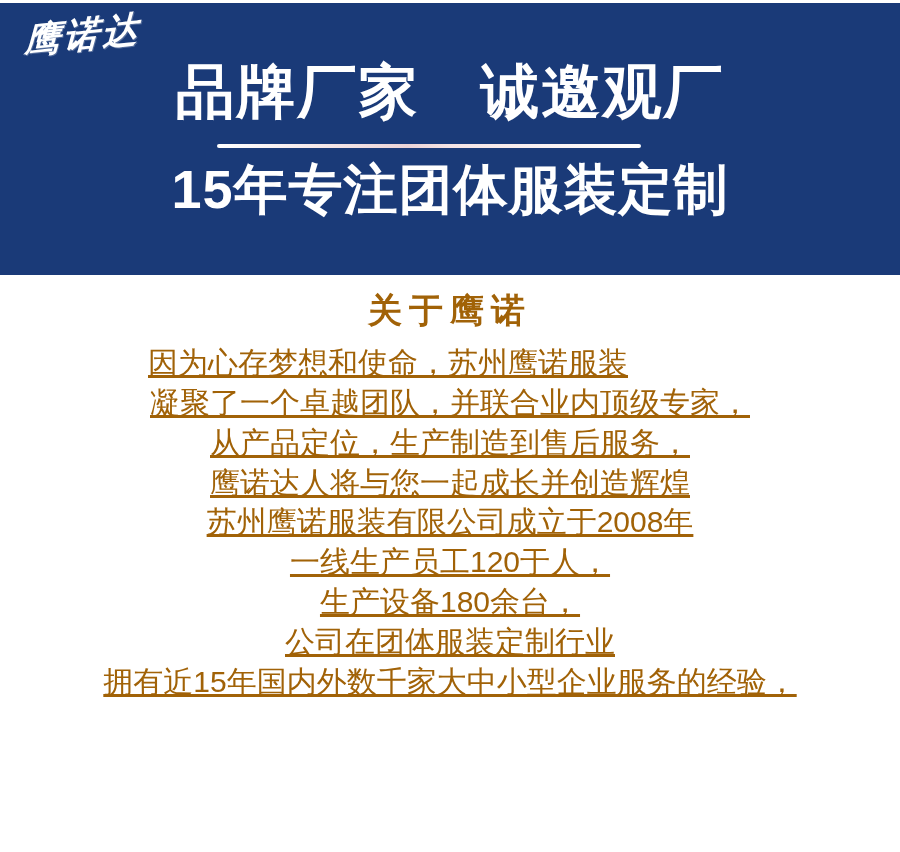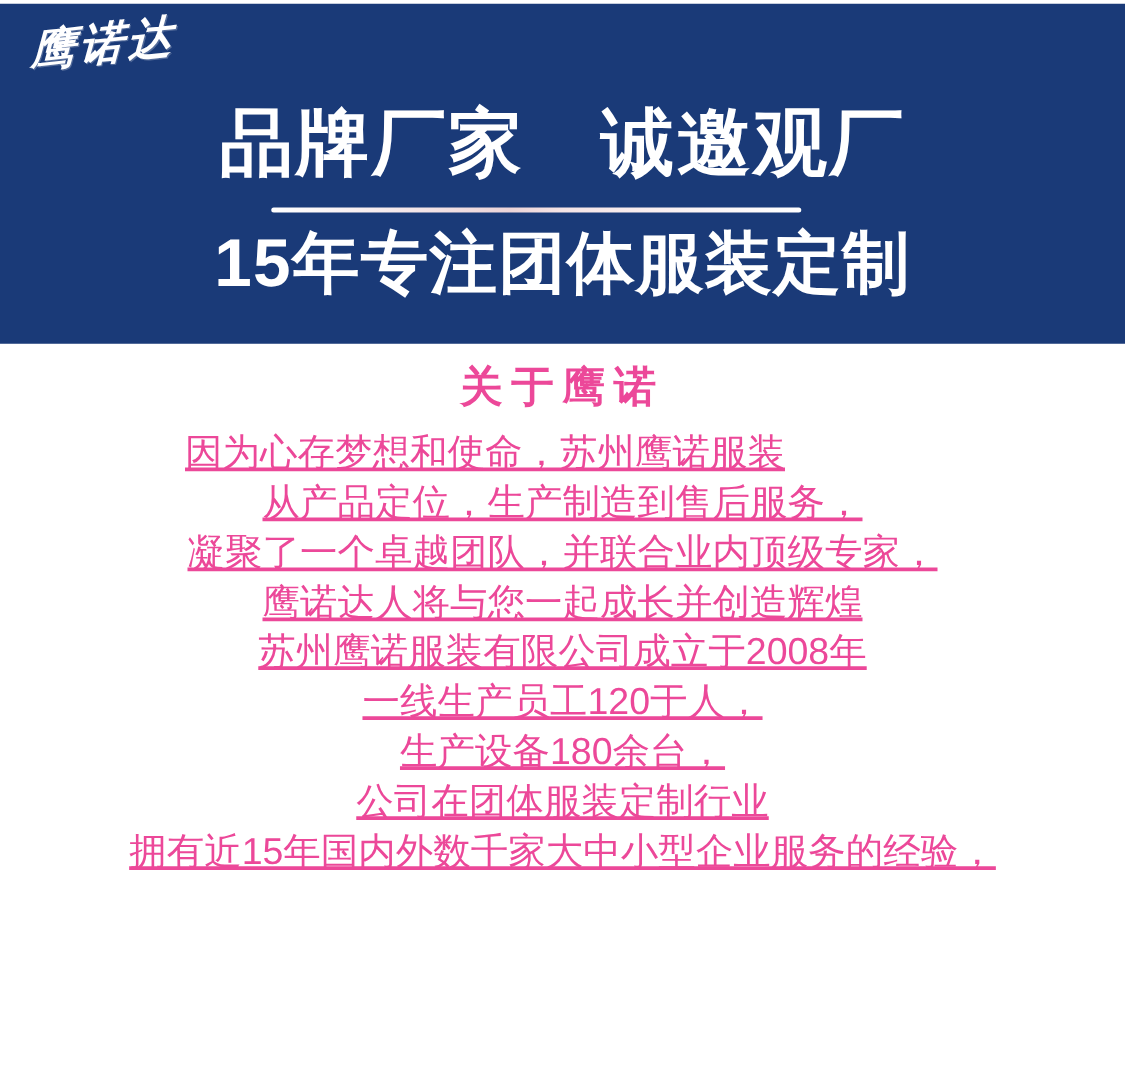--- a/index.html
+++ b/index.html
@@ -28,21 +28,21 @@
     font-size: 36px;
     font-weight: bold;
     font-style: italic;
     letter-spacing: 3px;
     transform: rotate(-6deg) skewX(-8deg);
     text-shadow: 1px 1px 0 rgba(255,255,255,0.25);
     white-space: nowrap;
   }
   .banner-title {
     margin: 0;
-    padding-top: 82px;
+    padding-top: 60px;
     font-size: 59px;
     line-height: 1;
     font-weight: 800;
     letter-spacing: 2px;
     white-space: nowrap;
   }
   .banner-divider {
     margin: 22px 0 0 217px;
     width: 424px;
     height: 4px;
@@ -52,21 +52,21 @@
   .banner-subtitle {
     margin: 14px 0 0 0;
     font-size: 54px;
     line-height: 1;
     font-weight: 800;
     letter-spacing: 1px;
     white-space: nowrap;
   }
   
   .about {
-    color: #ec4899;
+    color: #a16207;
     text-align: center;
   }
   .about-heading {
     margin: 13px 0 0 0;
     font-size: 34px;
     line-height: 1.3;
     font-weight: 800;
     letter-spacing: 7px;
   }
   .about-lines {
@@ -88,22 +88,22 @@
     <div class="logo">鹰诺达</div>
     <h1 class="banner-title">品牌厂家　诚邀观厂</h1>
     <div class="banner-divider"></div>
     <h2 class="banner-subtitle">15年专注团体服装定制</h2>
   </header>
 
   <section class="about">
     <h3 class="about-heading">关于鹰诺</h3>
     <div class="about-lines">
       <div class="about-line shift-left">因为心存梦想和使命，苏州鹰诺服装</div>
+      <div class="about-line">凝聚了一个卓越团队，并联合业内顶级专家，</div>
       <div class="about-line">从产品定位，生产制造到售后服务，</div>
-      <div class="about-line">凝聚了一个卓越团队，并联合业内顶级专家，</div>
       <div class="about-line">鹰诺达人将与您一起成长并创造辉煌</div>
       <div class="about-line">苏州鹰诺服装有限公司成立于2008年</div>
       <div class="about-line">一线生产员工120于人，</div>
       <div class="about-line">生产设备180余台，</div>
       <div class="about-line">公司在团体服装定制行业</div>
       <div class="about-line">拥有近15年国内外数千家大中小型企业服务的经验，</div>
     </div>
   </section>
 
 </div>

